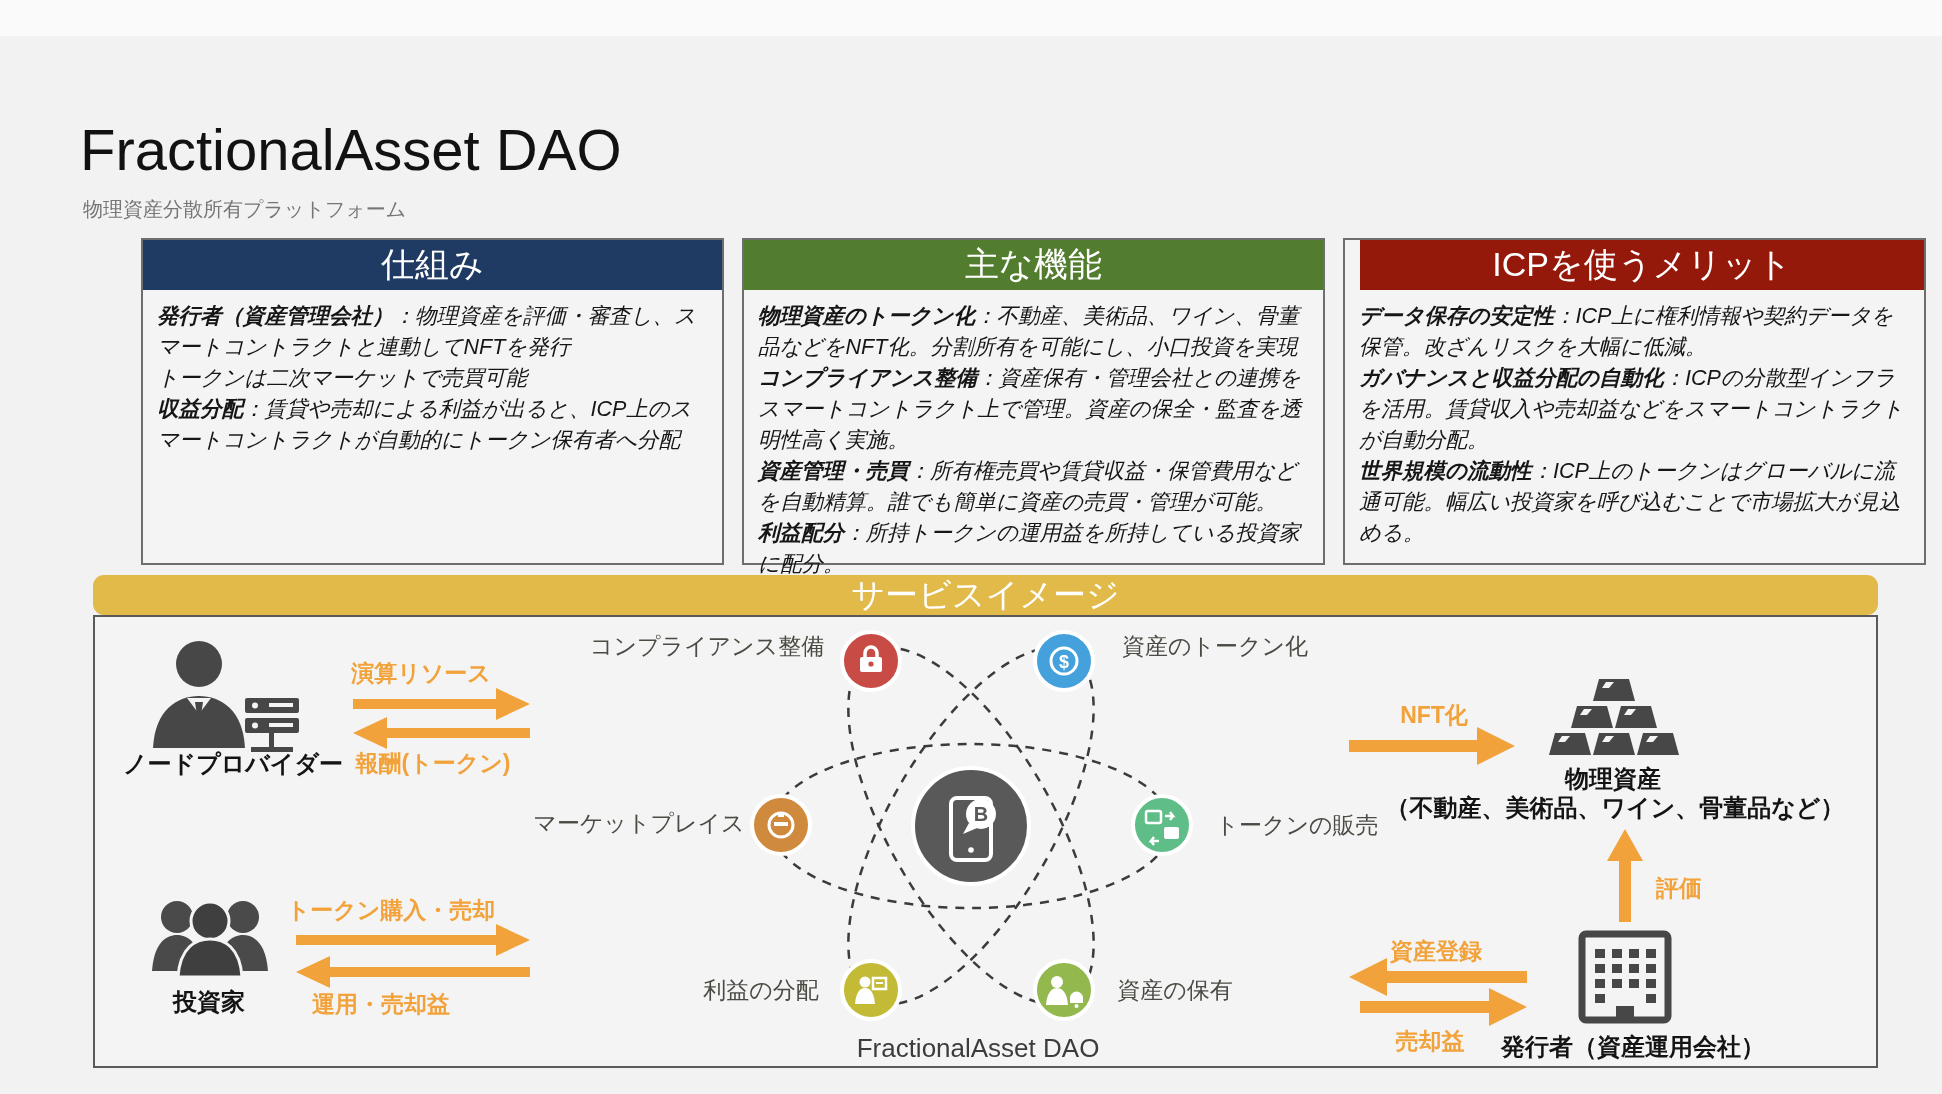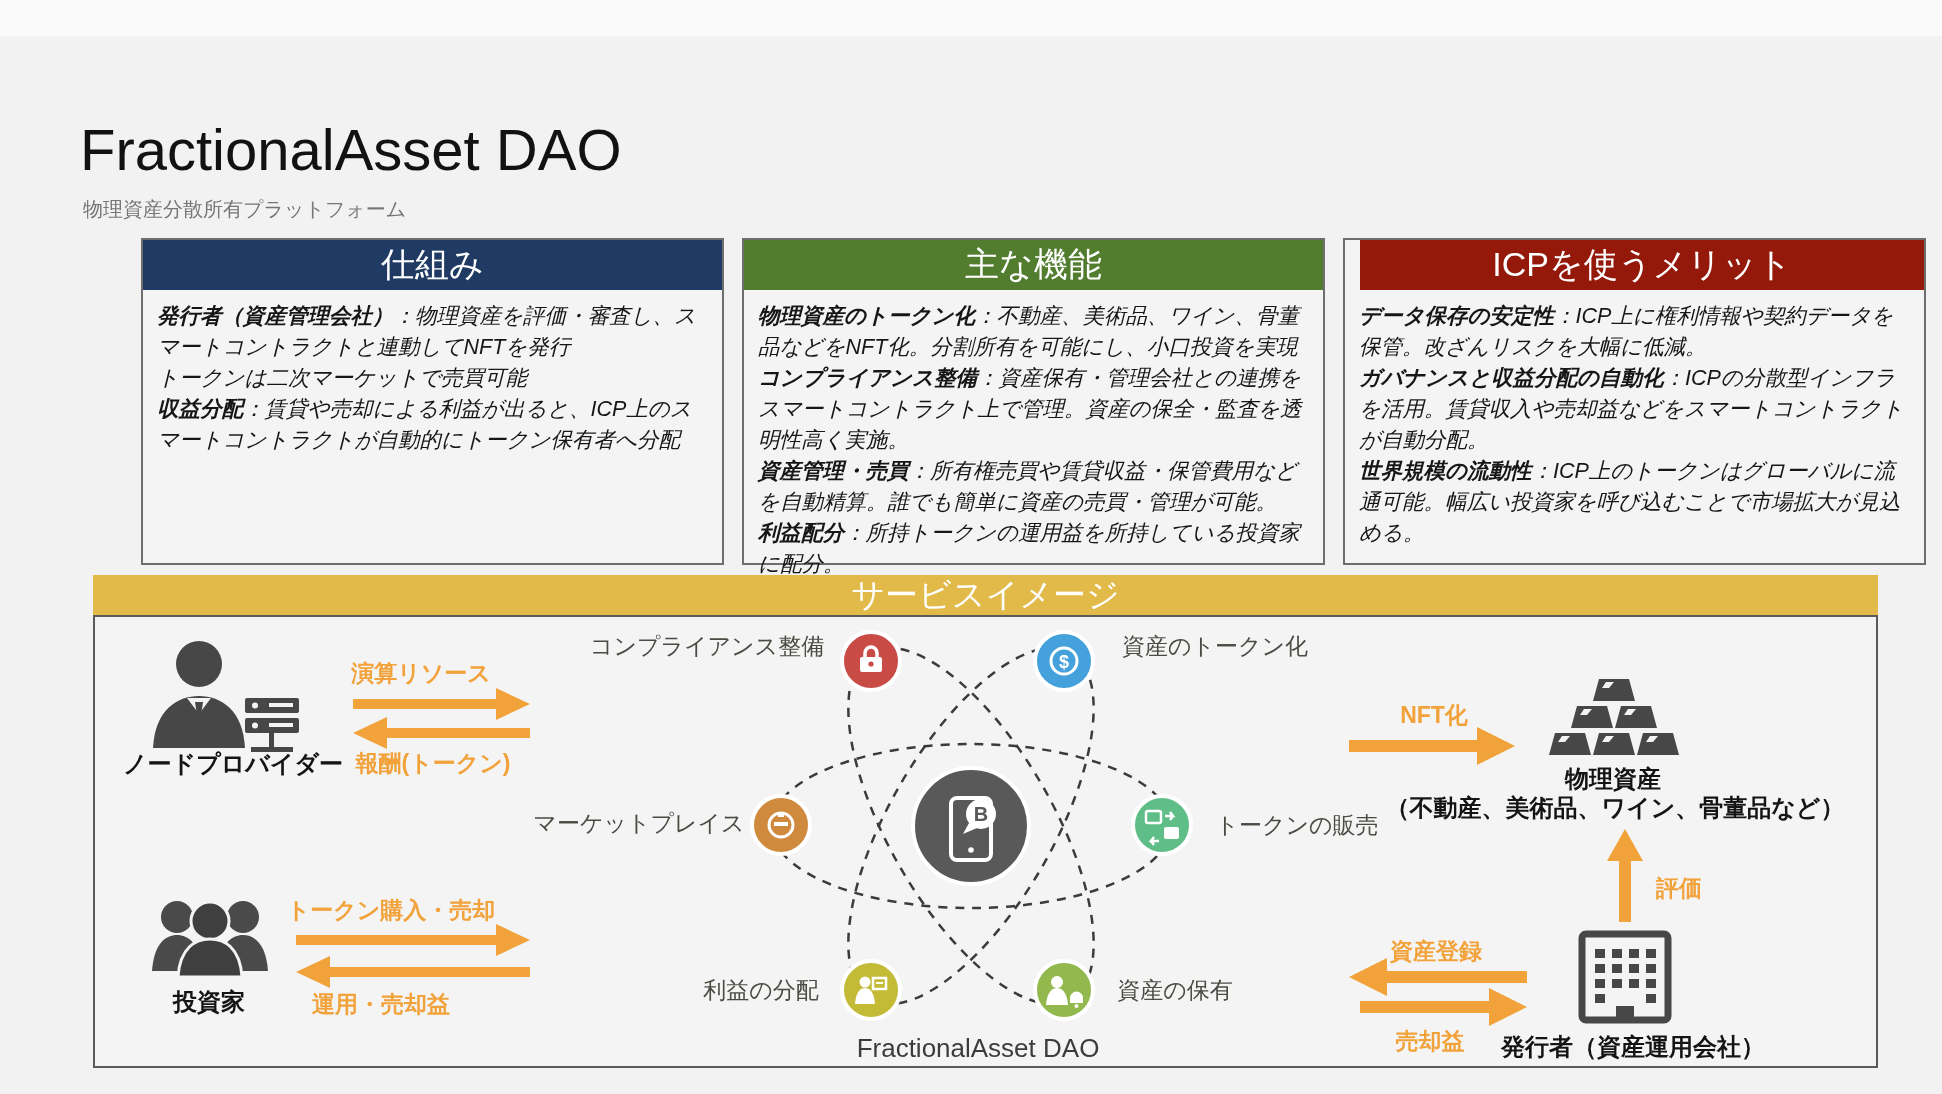--- a/index.html
+++ b/index.html
@@ -32,21 +32,21 @@
   }
   .hdr-navy{background:#1f3b63;}
   .hdr-green{background:#527d2e;}
   .hdr-red{background:#94190b;margin-left:15px;}
   .box-body{padding:11px 14px 0 14px;font-size:21.5px;line-height:31px;color:#161616;}
   .box-body p{margin:0;font-style:italic;}
   .box-body .b{font-weight:bold;}
   .band{
     position:absolute;left:93px;top:575px;width:1785px;height:40px;box-sizing:border-box;
     background:#e2ba4a;display:flex;align-items:center;justify-content:center;
-    color:#ffffff;font-size:33px;
+    color:#ffffff;font-size:33px;border-radius:11px;
   }
   .service{
     position:absolute;left:93px;top:615px;width:1785px;height:453px;box-sizing:border-box;
     border:2px solid #5a5a5a;background:#f4f4f4;
   }
   .service svg{position:absolute;left:0;top:0;}
   .lbl{
     position:absolute;transform:translate(-50%,-50%);white-space:nowrap;
     font-size:23px;color:#4b4b44;
   }

